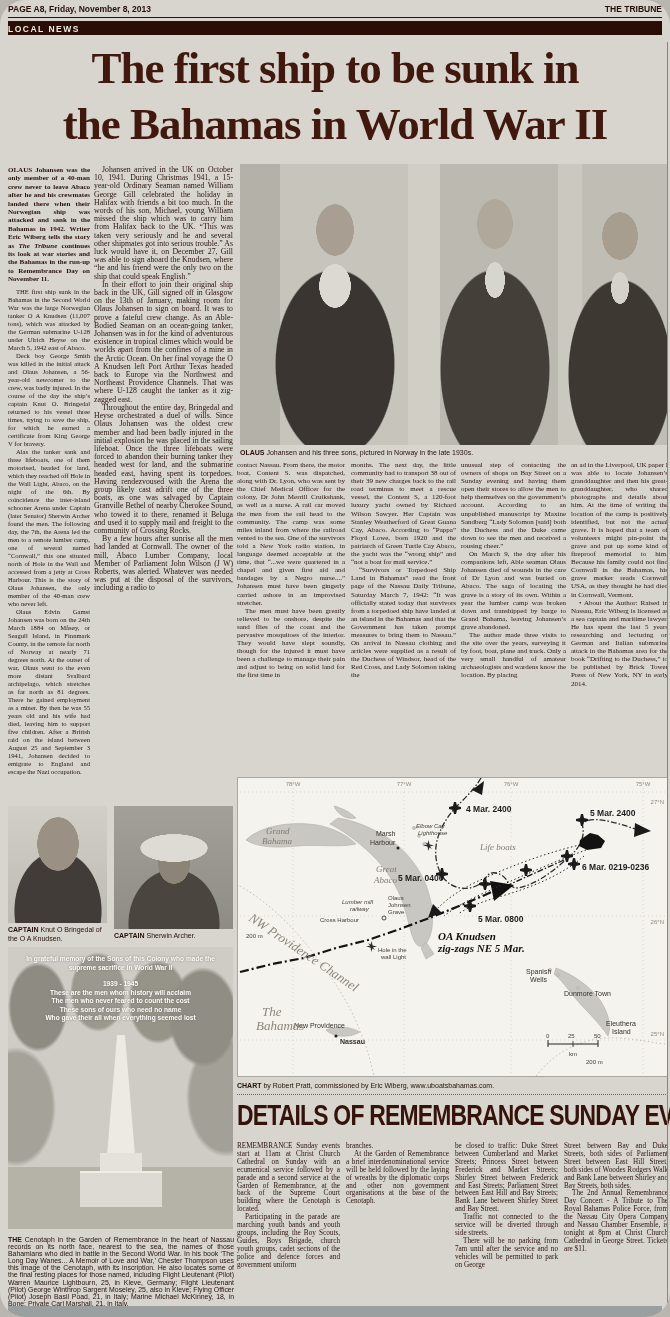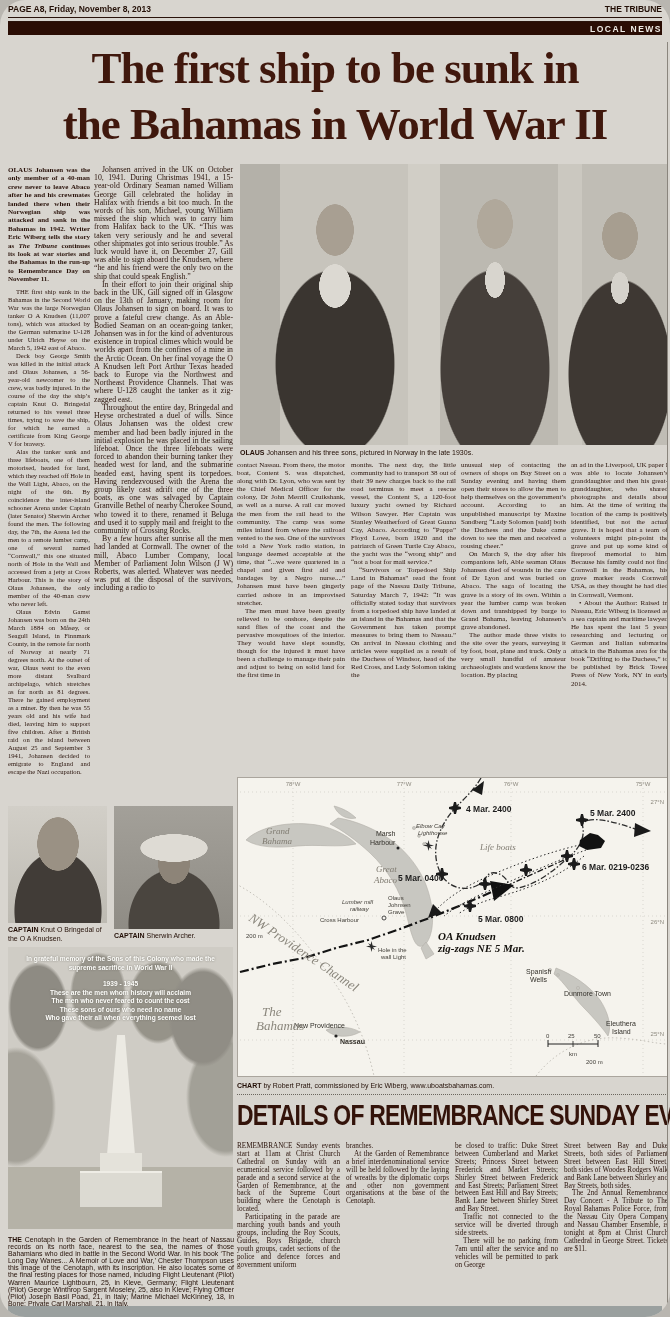--- a/index.html
+++ b/index.html
@@ -5,21 +5,21 @@
   html,body{margin:0;padding:0;background:#b9b6b0;}
   .page{position:relative;width:670px;height:1317px;background:#d8d5cf;overflow:hidden;
         font-family:"Liberation Serif",serif;color:#2a130b;border-radius:25px;}
   .abs{position:absolute;}
   
   .hdr{left:8px;top:4px;width:654px;height:12px;font-family:"Liberation Sans",sans-serif;
        font-size:8.5px;font-weight:bold;color:#241007;display:flex;justify-content:space-between;}
   .rule2{left:8px;top:17px;width:654px;height:3px;border-top:1px solid #2a130b;border-bottom:1px solid #2a130b;}
   .secbar{left:8px;top:22px;width:654px;height:13px;background:#2a0d04;color:#efece6;
           font-family:"Liberation Sans",sans-serif;font-weight:bold;font-size:8.5px;letter-spacing:1.5px;
-          display:flex;align-items:center;justify-content:flex-end;}
+          display:flex;align-items:center;justify-content:flex-start;}
   .headline{left:8px;top:40px;width:654px;text-align:center;color:#40180d;font-weight:bold;
             font-size:45px;line-height:56px;letter-spacing:-1px;}
   
   .npc p{margin:0;text-align:justify;}
   .npc p.ind{text-indent:8px;}
   .npc p+p{margin-top:0;}
   .c1{left:8px;top:166px;width:82px;font-size:6.6px;line-height:8px;}
   .c1 .intro{font-weight:bold;font-size:7px;line-height:8.4px;margin-bottom:4px;}
   .c2{left:94px;top:166px;width:139px;font-size:7.8px;line-height:8.2px;}
   .c36{font-size:7px;line-height:8.1px;}

